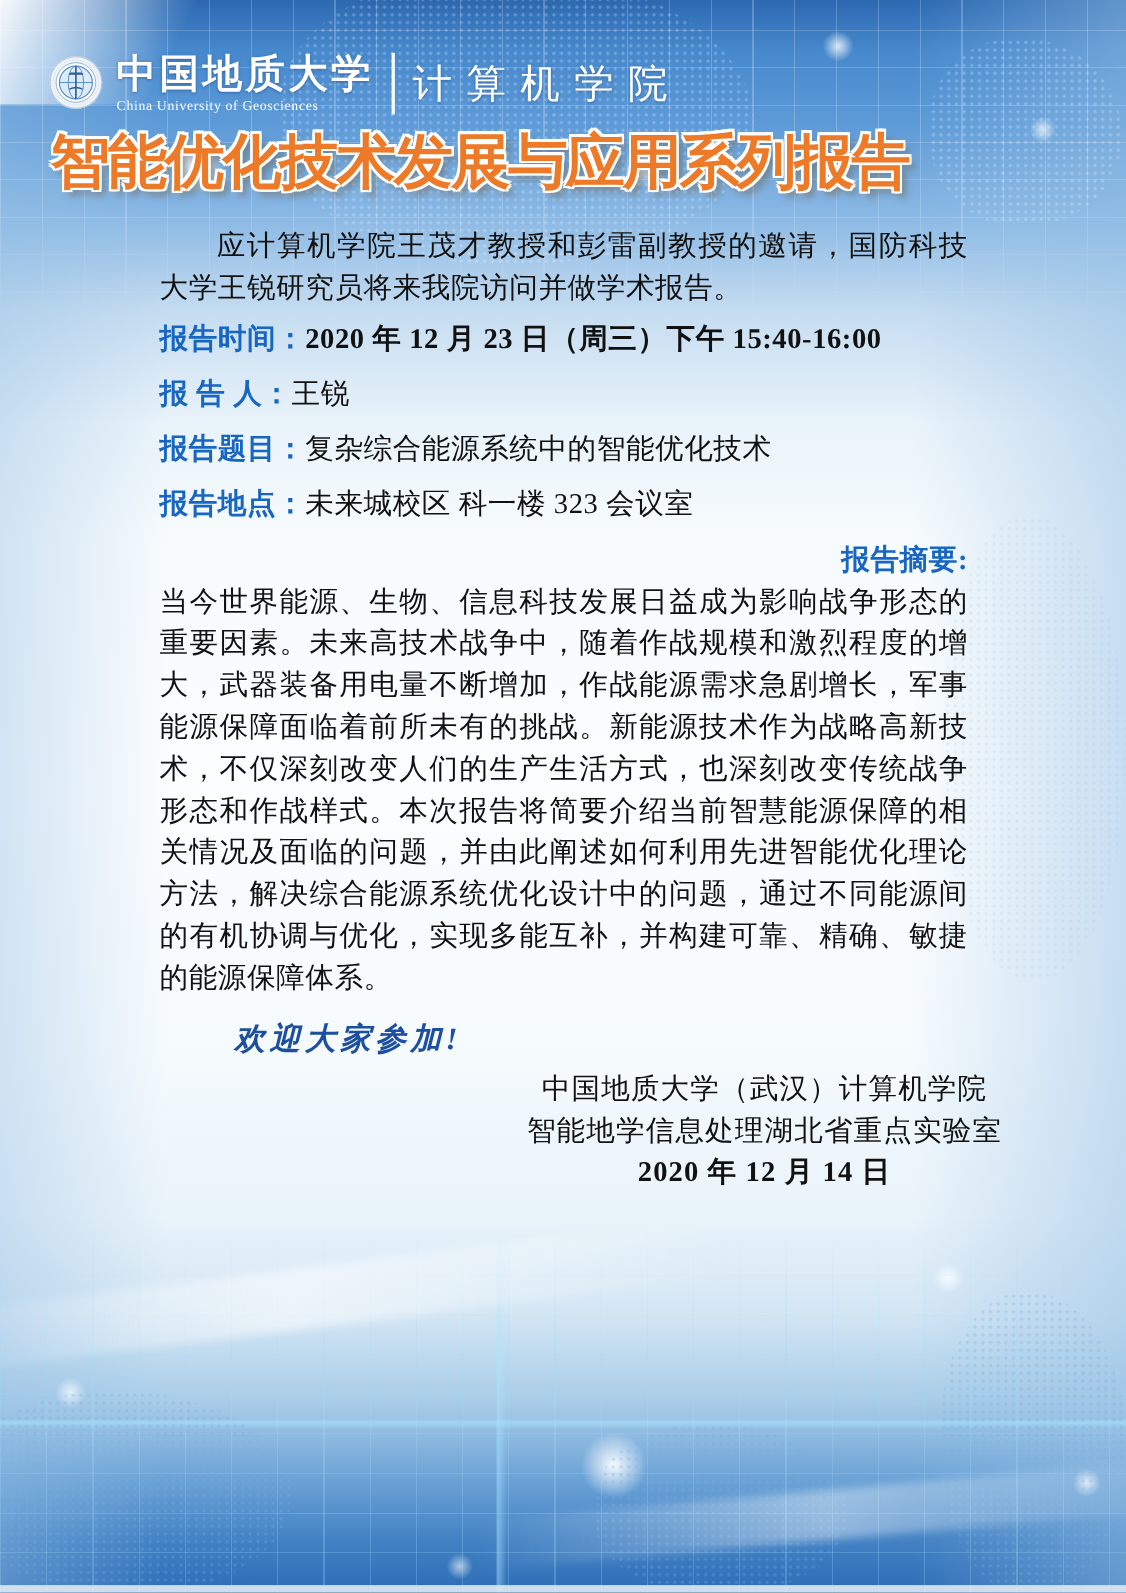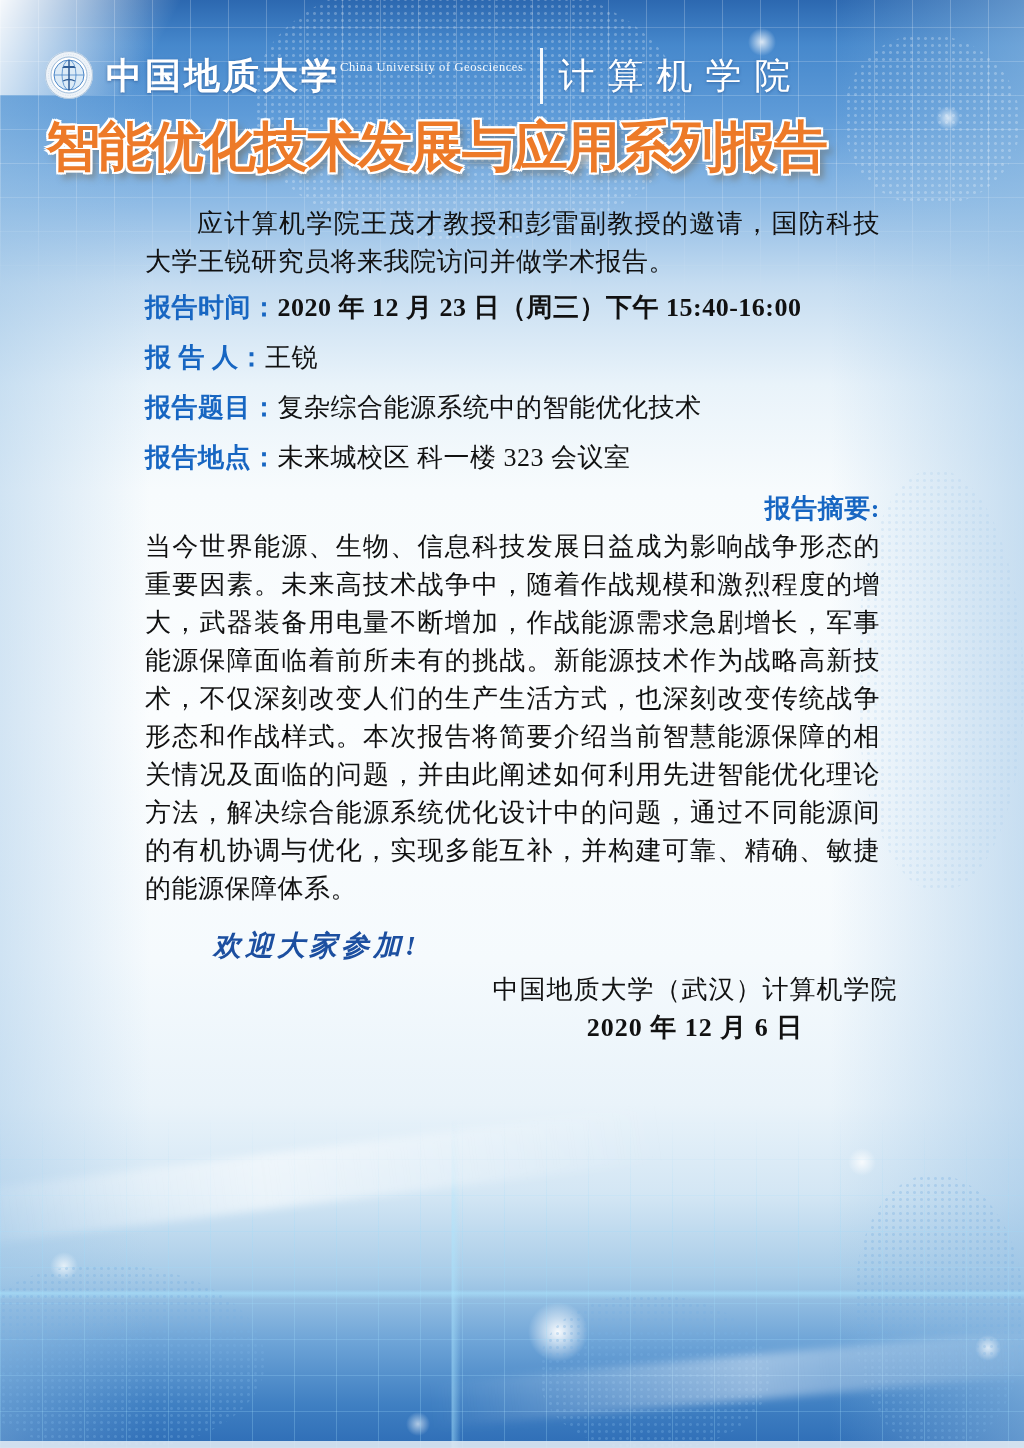--- a/index.html
+++ b/index.html
@@ -63,21 +63,21 @@
   .streak-1{left:-60px;top:1150px;width:720px;height:55px;transform:rotate(-7deg);
     background:linear-gradient(90deg, rgba(255,255,255,0), rgba(255,255,255,.55) 45%, rgba(255,255,255,0));}
   .streak-2{left:430px;top:1355px;width:640px;height:45px;transform:rotate(-5deg);
     background:linear-gradient(90deg, rgba(255,255,255,0), rgba(255,255,255,.4) 50%, rgba(255,255,255,0));}
   .bottom-strip{position:absolute;left:0;bottom:0;width:1024px;height:7px;background:#dfe9f3;opacity:.9;}
 
   
   .header{position:absolute;left:44px;top:48px;display:flex;align-items:flex-start;color:#fff;}
   .seal{width:50px;height:50px;margin-top:2px;flex:0 0 auto;}
   .hgroup{display:flex;align-items:center;margin-left:12px;}
-  .uni-col{display:flex;flex-direction:row;}
+  .uni-col{display:flex;flex-direction:column;}
   .uni-cn{font-size:36px;font-weight:700;letter-spacing:3px;line-height:38px;text-shadow:0 1px 3px rgba(20,60,120,.5);}
   .uni-en{font-size:12.5px;letter-spacing:.6px;margin-top:3px;opacity:.95;}
   .hdivider{width:3px;height:56px;background:rgba(255,255,255,.95);margin:0 16px;align-self:center;}
   .college-cn{font-size:36px;font-weight:400;letter-spacing:13px;text-shadow:0 1px 3px rgba(20,60,120,.5);align-self:center;}
 
   
   .title{
     position:absolute;left:0;top:112px;width:872px;text-align:center;
     font-size:54px;font-weight:800;letter-spacing:-2px;line-height:70px;
     color:#ED7A28;
@@ -171,17 +171,18 @@
     </div>
 
 
     <div class="abstract-label">报告摘要:</div>
     <p class="abstract">当今世界能源、生物、信息科技发展日益成为影响战争形态的重要因素。未来高技术战争中，随着作战规模和激烈程度的增大，武器装备用电量不断增加，作战能源需求急剧增长，军事能源保障面临着前所未有的挑战。新能源技术作为战略高新技术，不仅深刻改变人们的生产生活方式，也深刻改变传统战争形态和作战样式。本次报告将简要介绍当前智慧能源保障的相关情况及面临的问题，并由此阐述如何利用先进智能优化理论方法，解决综合能源系统优化设计中的问题，通过不同能源间的有机协调与优化，实现多能互补，并构建可靠、精确、敏捷的能源保障体系。</p>
 
     <div class="welcome">欢迎大家参加!</div>
 
     <div class="signature">
       <div class="sig-line">中国地质大学（武汉）计算机学院</div>
-      <div class="sig-line sig-date">2020 年 12 月 6 日</div>
+      <div class="sig-line">智能地学信息处理湖北省重点实验室</div>
+      <div class="sig-line sig-date">2020 年 12 月 14 日</div>
     </div>
 
   </div>
 </div>
 
 </body></html>

